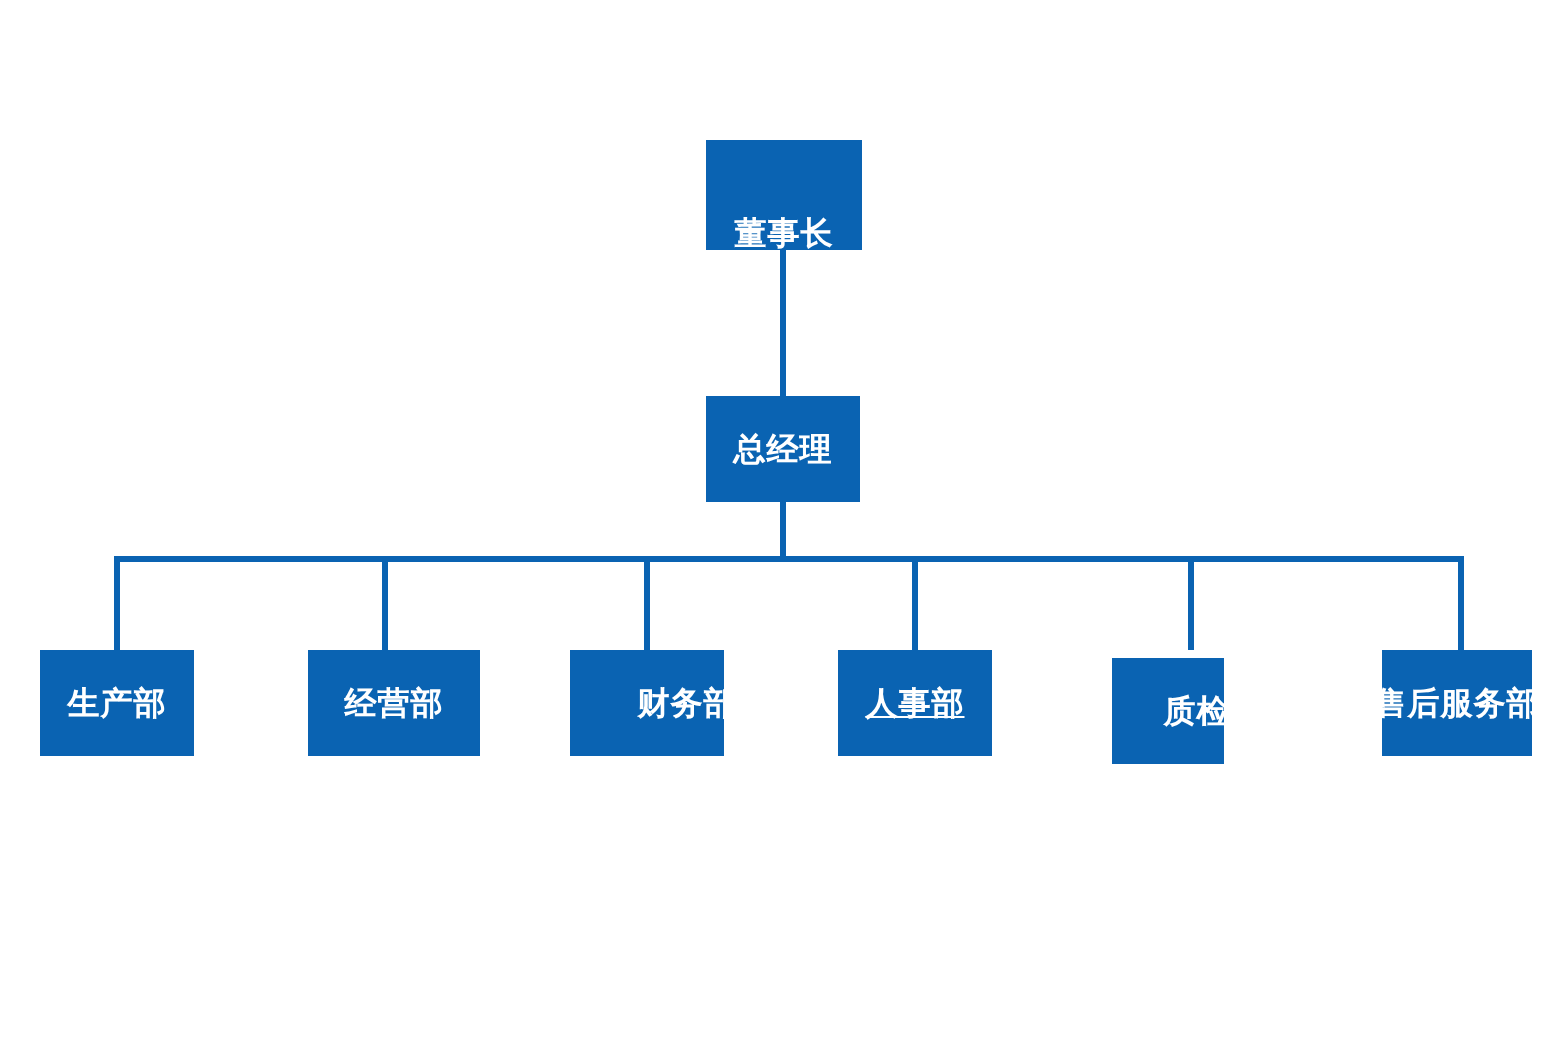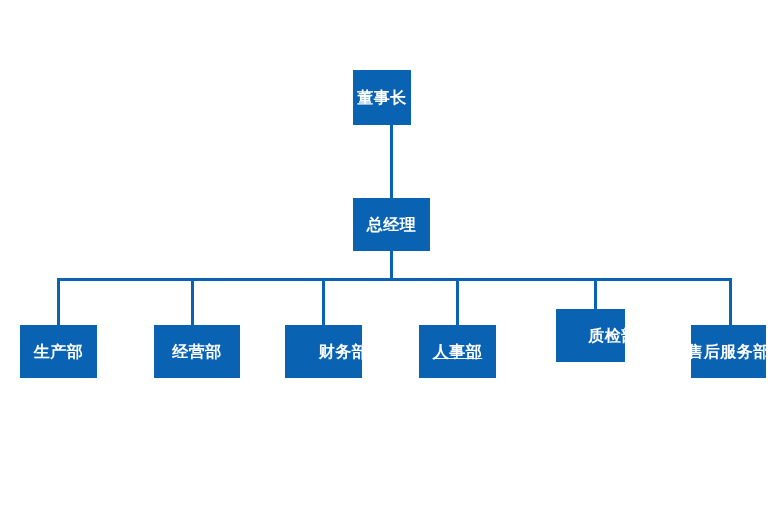--- a/index.html
+++ b/index.html
@@ -43,21 +43,21 @@
   }
   .connector-h {
     height: 3px;
   }
 </style>
 </head>
 <body>
 
 <div id="org-chart">
 
-  <div class="node" style="left:353px; top:70px; width:58px; height:55px;">
+  <div class="node" style="left:353px; top:70px; width:78px; height:55px;align-items:flex-end;">
     <span class="node-label">董事长</span>
   </div>
 
   <div class="connector connector-v" style="left:390px; top:125px; height:73px;"></div>
 
   <div class="node" style="left:353px; top:198px; width:77px; height:53px;">
     <span class="node-label">总经理</span>
   </div>
 
   <div class="connector connector-v" style="left:390px; top:251px; height:28px;"></div>
@@ -80,21 +80,21 @@
   </div>
 
   <div class="node" style="left:285px; top:325px; width:77px; height:53px;padding-left:40px;">
     <span class="node-label">财务部</span>
   </div>
 
   <div class="node" style="left:419px; top:325px; width:77px; height:53px;text-decoration:underline;">
     <span class="node-label">人事部</span>
   </div>
 
-  <div class="node" style="left:556px; top:309px; width:69px; height:53px;padding-left:45px;">
+  <div class="node" style="left:556px; top:329px; width:56px; height:53px;padding-left:45px;">
     <span class="node-label">质检部</span>
   </div>
 
   <div class="node" style="left:691px; top:325px; width:75px; height:53px;">
     <span class="node-label">售后服务部</span>
   </div>
 
 </div>
 
 </body></html>

